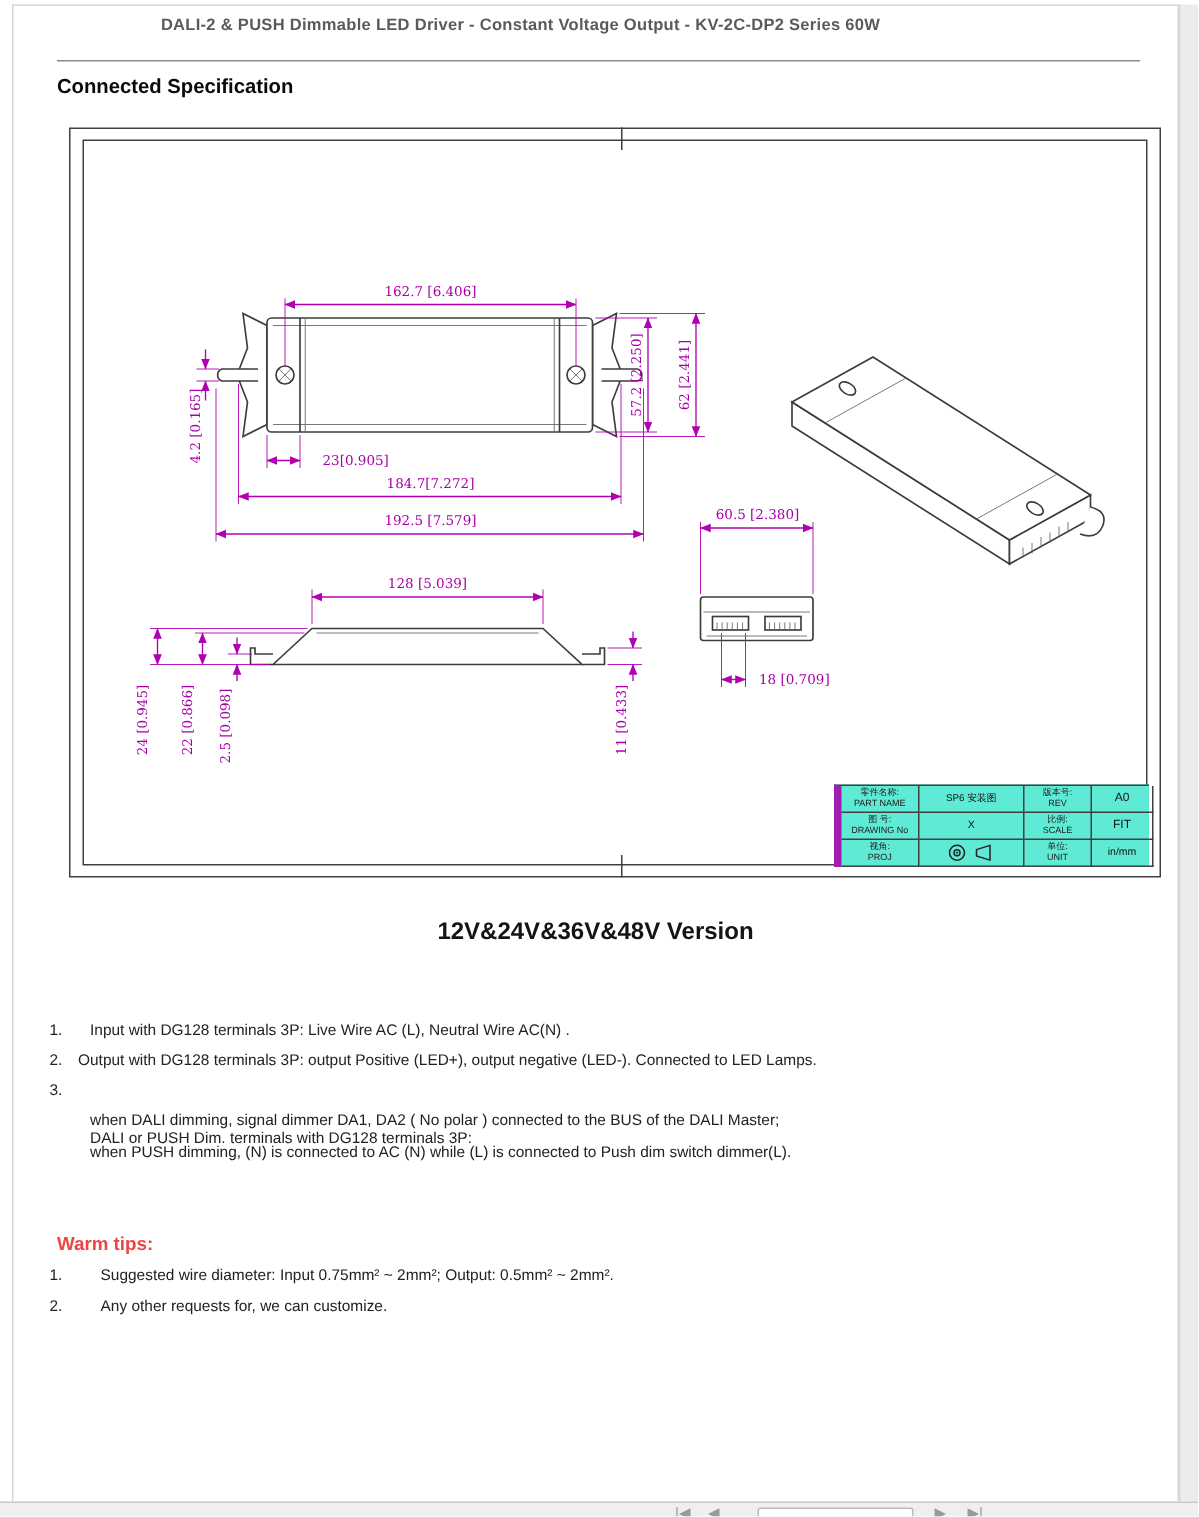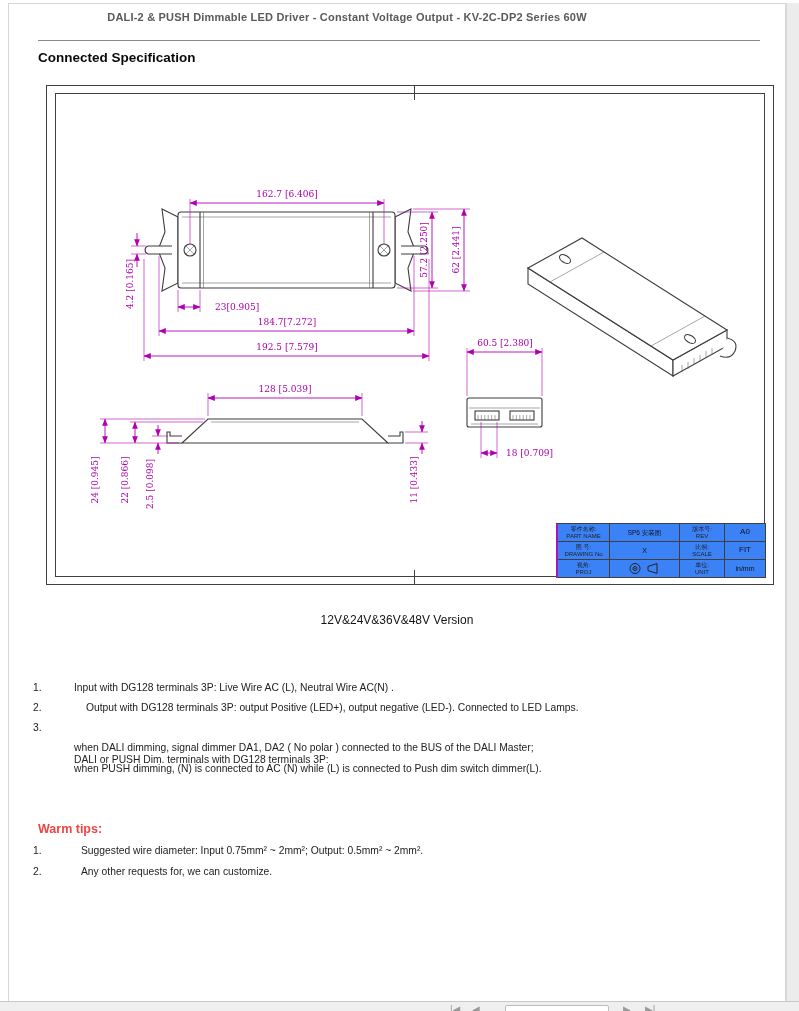--- a/index.html
+++ b/index.html
@@ -18,33 +18,33 @@
   .frame-inner { left:55px; top:93px; width:710px; height:484px; border:1px solid #404040; }
   .tick { width:1px; height:15px; background:#404040; }
 
   svg.drawing { left:45px; top:86px; width:730px; height:499px; }
   .dev { fill:#fff; stroke:#3c3c3c; stroke-width:1.1; }
   .dev2 { fill:none; stroke:#6a6a6a; stroke-width:0.6; }
   .dim { stroke:#b100b1; stroke-width:0.9; fill:none; }
   .ext { stroke:#b100b1; stroke-width:0.6; fill:none; }
   text.dimtxt { font-family:"DejaVu Serif", serif; font-size:9px; fill:#a800a8; }
 
-  .tblock { left:556px; top:523px; width:210px; background:#3b82f6; display:grid;
+  .tblock { left:556px; top:523px; width:210px; background:#5eead4; display:grid;
     grid-template-columns:52px 70px 45px 41px; grid-auto-rows:18px;
-    border-top:1px solid #3f3f3f; border-left:2px solid #a21caf; }
+    border-top:1px solid #3f3f3f; border-left:5px solid #a21caf; }
   .tblock > div { border-right:1px solid #3f3f3f; border-bottom:1px solid #3f3f3f;
     display:flex; flex-direction:column; align-items:center; justify-content:center; overflow:hidden; line-height:1.1; }
   .tb-l { font-size:6px; color:#222; text-align:center; }
   .tb-v { font-size:8px; color:#111; }
   .tb-v.sm { font-size:6.5px; }
 
-  .version { left:8px; top:613px; width:778px; text-align:center; font-size:12px; font-weight:normal; color:#141414; }
+  .version { left:8px; top:613px; width:778px; text-align:center; font-size:16px; font-weight:bold; color:#141414; }
 
   .note-num { font-size:10.3px; color:#222; width:22px; }
-  .note-txt { font-size:10.3px; color:#222; white-space:nowrap;margin-left:14px; }
+  .note-txt { font-size:10.3px; color:#222; white-space:nowrap; }
   .warm-title { left:38px; top:822px; font-size:12.5px; font-weight:bold; color:#ef4444; }
 
   .footer-bar { left:0; top:1001px; width:799px; height:10px; background:#efefef; border-top:1px solid #c9c9c9; overflow:hidden; }
   .pg-btn { position:absolute; top:3px; font-size:10px; color:#9a9a9a; background:none; border:none; line-height:1; cursor:pointer; }
   .pg-input { position:absolute; left:505px; top:3px; width:104px; height:14px; background:#fff; border:1px solid #bdbdbd; border-radius:2px; font-size:9px; }
 </style>
 </head>
 <body>
 
 <div class="abs gutter"></div>
@@ -231,21 +231,21 @@
   </div>
   <div class="tb-v" style="font-size:7px;">in/mm</div>
 </div>
 
 <div class="abs version">12V&amp;24V&amp;36V&amp;48V Version</div>
 
 <div class="abs note-num" style="left:33px; top:682px;">1.</div>
 <div class="abs note-txt" style="left:60px; top:682px;">Input with DG128 terminals 3P: Live Wire AC (L), Neutral Wire AC(N) .</div>
 
 <div class="abs note-num" style="left:33px; top:702px;">2.</div>
-<div class="abs note-txt" style="left:72px; top:702px;">Output with DG128 terminals 3P: output Positive (LED+), output negative (LED-). Connected to LED Lamps.</div>
+<div class="abs note-txt" style="left:52px; top:702px;">Output with DG128 terminals 3P: output Positive (LED+), output negative (LED-). Connected to LED Lamps.</div>
 
 <div class="abs note-num" style="left:33px; top:722px;">3.</div>
 <div class="abs note-txt" style="left:60px; top:754px;">DALI or PUSH Dim. terminals with DG128 terminals 3P:</div>
 <div class="abs note-txt" style="left:60px; top:742px;">when DALI dimming, signal dimmer DA1, DA2 ( No polar ) connected to the BUS of the DALI Master;</div>
 <div class="abs note-txt" style="left:60px; top:763px;">when PUSH dimming, (N) is connected to AC (N) while (L) is connected to Push dim switch dimmer(L).</div>
 
 <div class="abs warm-title">Warm tips:</div>
 <div class="abs note-num" style="left:33px; top:845px;">1.</div>
 <div class="abs note-txt" style="left:67px; top:845px;text-align:center;">Suggested wire diameter: Input 0.75mm² ~ 2mm²; Output: 0.5mm² ~ 2mm².</div>
 <div class="abs note-num" style="left:33px; top:866px;">2.</div>

